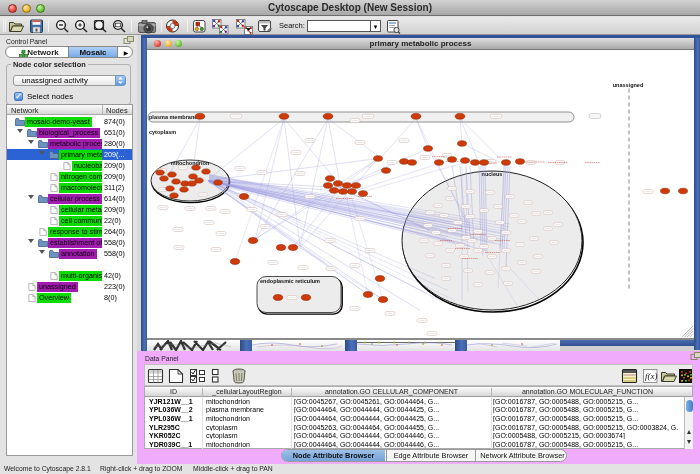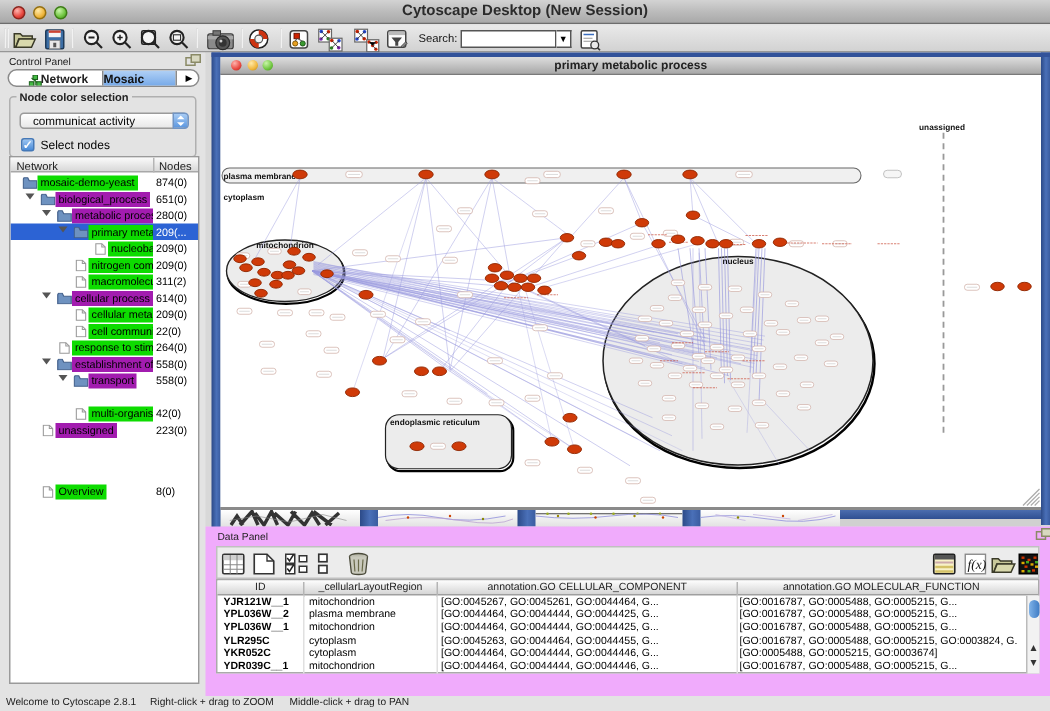--- a/index.html
+++ b/index.html
@@ -24,21 +24,21 @@
 #search-drop { position:absolute; left:371px; top:2.5px; width:10px; height:12px; background:#fff; border:1px solid #555; border-left:none; font-size:6px; color:#000; text-align:center; line-height:12px; }
 
 
 #cpanel { position:absolute; left:0; top:35px; width:137px; height:429px; background:#e3e3e3; }
 #cp-title { position:absolute; left:6px; top:2.5px; font-size:6.8px; color:#222; }
 #cp-tabs { position:absolute; left:5px; top:11px; width:128px; height:12px; background:#fff;
   border:1px solid #8a8a8a; border-radius:6px; overflow:hidden; }
 #tab-network { position:absolute; left:12px; top:0; width:50px; height:12px; font-size:8px; font-weight:bold; color:#222; text-align:center; line-height:12px; }
 #tab-mosaic { position:absolute; left:62px; top:0; width:50px; height:12px;
   background:linear-gradient(#b0d0f5,#6da3e6); border-left:1px solid #8a8a8a; border-right:1px solid #8a8a8a;
-  font-size:8px; font-weight:bold; color:#111; line-height:12px; }
+  font-size:8px; font-weight:bold; color:#111; text-align:center; line-height:12px; }
 #tab-arrow { position:absolute; left:112px; top:0; width:16px; height:12px; font-size:6px; color:#000; text-align:center; line-height:12.5px; }
 #cp-group { position:absolute; left:6px; top:29px; width:125px; height:41px; border:1px solid #b0b0b0; border-radius:3px; }
 #cp-group-label { position:absolute; left:11px; top:25px; font-size:7.4px; font-weight:bold; color:#222; background:#e3e3e3; padding:0 2px; }
 #cp-combo { position:absolute; left:13px; top:40px; width:112px; height:11px; background:linear-gradient(#ffffff,#e8e8e8);
   border:1px solid #9a9a9a; border-radius:3px; font-size:7.8px; color:#000; line-height:10px; padding-left:8px; }
 #cp-combo-btn { position:absolute; left:115px; top:40px; width:11px; height:11px; border-radius:0 3px 3px 0;
   background:linear-gradient(#a8ccf4,#5c97e0); border:1px solid #7295c4; }
 #cp-check { position:absolute; left:14px; top:57px; width:9px; height:9px; border-radius:2px;
   background:linear-gradient(#9cc5f2,#4a8bd8); border:1px solid #4579b8; color:#fff; font-size:8px; line-height:8px; text-align:center; font-weight:bold;}
 #cp-check-label { position:absolute; left:27px; top:57px; font-size:8px; color:#000; }
@@ -237,21 +237,21 @@
         <rect x="3" y="0" width="3" height="3" fill="#44bb44" stroke="#1a5c1a" stroke-width="0.7"></rect>
         <rect x="0.5" y="4.5" width="3" height="3" fill="#44bb44" stroke="#1a5c1a" stroke-width="0.7"></rect>
         <rect x="5.5" y="4.5" width="3" height="3" fill="#44bb44" stroke="#1a5c1a" stroke-width="0.7"></rect>
       </svg>
       <div id="tab-network">Network</div>
       <div id="tab-mosaic">Mosaic</div>
       <div id="tab-arrow">▶</div>
     </div>
     <div id="cp-group"></div>
     <div id="cp-group-label">Node color selection</div>
-    <div id="cp-combo">communicat activity</div>
+    <div id="cp-combo">unassigned activity</div>
     <div id="cp-combo-btn">
         <svg width="11" height="11" viewBox="0 0 11 11" style="position:absolute;left:-1px;top:-1px">
    <path d="M5.5 2 L8 4.5 L3 4.5 Z" fill="#fff"></path>
           <path d="M5.5 9 L3 6.5 L8 6.5 Z" fill="#fff"></path>
         </svg>
       </div>
     <div id="cp-check">✓</div>
     <div id="cp-check-label">Select nodes</div>
     <div id="cp-tree">
         <div id="tree-head">
@@ -352,40 +352,40 @@
             <path d="M0.5 1.5 L0.5 7.5 L9.5 7.5 L9.5 2.5 L4.5 2.5 L3.5 0.5 L1 0.5 Z" fill="#6e92c0" stroke="#44618c" stroke-width="0.8"></path>
           </svg>
           <div class="lbl rm" style="left:41px;max-width:54px">establishment of lo</div>
           <div class="cnt" style="">558(0)</div>
         </div>
         <div class="trow" style="top:143px;">
           <div class="arr" style="left:32px"></div>
           <svg class="fold" style="left:42px" width="10" height="8" viewBox="0 0 10 8">
             <path d="M0.5 1.5 L0.5 7.5 L9.5 7.5 L9.5 2.5 L4.5 2.5 L3.5 0.5 L1 0.5 Z" fill="#6e92c0" stroke="#44618c" stroke-width="0.8"></path>
           </svg>
-          <div class="lbl rm" style="left:52px;max-width:43px">transport</div>
+          <div class="lbl rm" style="left:52px;max-width:43px">annotation</div>
           <div class="cnt" style="">558(0)</div>
         </div>
         <div class="trow" style="top:165px;">
           <svg class="fold" style="left:42px" width="8" height="9" viewBox="0 0 8 9">
             <path d="M0.5 0.5 L5 0.5 L7.5 3 L7.5 8.5 L0.5 8.5 Z" fill="#fff" stroke="#999" stroke-width="0.8"></path>
             <path d="M5 0.5 L5 3 L7.5 3" fill="none" stroke="#999" stroke-width="0.8"></path>
           </svg>
           <div class="lbl gm" style="left:52px;max-width:43px">multi-organism pro</div>
           <div class="cnt" style="">42(0)</div>
         </div>
         <div class="trow" style="top:176px;">
           <svg class="fold" style="left:20px" width="8" height="9" viewBox="0 0 8 9">
             <path d="M0.5 0.5 L5 0.5 L7.5 3 L7.5 8.5 L0.5 8.5 Z" fill="#fff" stroke="#999" stroke-width="0.8"></path>
             <path d="M5 0.5 L5 3 L7.5 3" fill="none" stroke="#999" stroke-width="0.8"></path>
           </svg>
           <div class="lbl rm" style="left:30px;max-width:65px">unassigned</div>
           <div class="cnt" style="">223(0)</div>
         </div>
-        <div class="trow" style="top:187px;margin-top:30px;">
+        <div class="trow" style="top:187px;">
           <svg class="fold" style="left:20px" width="8" height="9" viewBox="0 0 8 9">
             <path d="M0.5 0.5 L5 0.5 L7.5 3 L7.5 8.5 L0.5 8.5 Z" fill="#fff" stroke="#999" stroke-width="0.8"></path>
             <path d="M5 0.5 L5 3 L7.5 3" fill="none" stroke="#999" stroke-width="0.8"></path>
           </svg>
           <div class="lbl gm" style="left:30px;max-width:65px">Overview</div>
           <div class="cnt" style="">8(0)</div>
         </div>
       </div>
   </div>
 
@@ -960,20 +960,25 @@
         </div>
       <div id="dp-scroll">
           <div id="dp-thumb"></div>
      <div style="position:absolute;left:2px;top:33px;width:0;height:0;border-left:2.5px solid transparent;border-right:2.5px solid transparent;border-bottom:4px solid #333"></div>
      <div style="position:absolute;left:2px;top:43px;width:0;height:0;border-left:2.5px solid transparent;border-right:2.5px solid transparent;border-top:4px solid #333"></div>
    </div>
    <div style="position:absolute;left:57px;top:10px;width:1px;height:52px;background:#e0e0e0"></div>
    <div style="position:absolute;left:146px;top:10px;width:1px;height:52px;background:#e0e0e0"></div>
    <div style="position:absolute;left:346px;top:10px;width:1px;height:52px;background:#e0e0e0"></div>
     </div>
+    <div id="dp-tabs">
+      <div class="seg sel" style="left:0;width:103px">Node Attribute Browser</div>
+      <div class="seg" style="left:104px;width:90px;border-left:1px solid #9a9a9a;border-right:1px solid #9a9a9a">Edge Attribute Browser</div>
+      <div class="seg" style="left:195px;width:91px">Network Attribute Browser</div>
+    </div>
   </div>
 
   <div id="statusbar">
     <span style="left:4px">Welcome to Cytoscape 2.8.1</span>
     <span style="left:100px">Right-click + drag to ZOOM</span>
     <span style="left:193px">Middle-click + drag to PAN</span>
   </div>
 
 </div>
 

